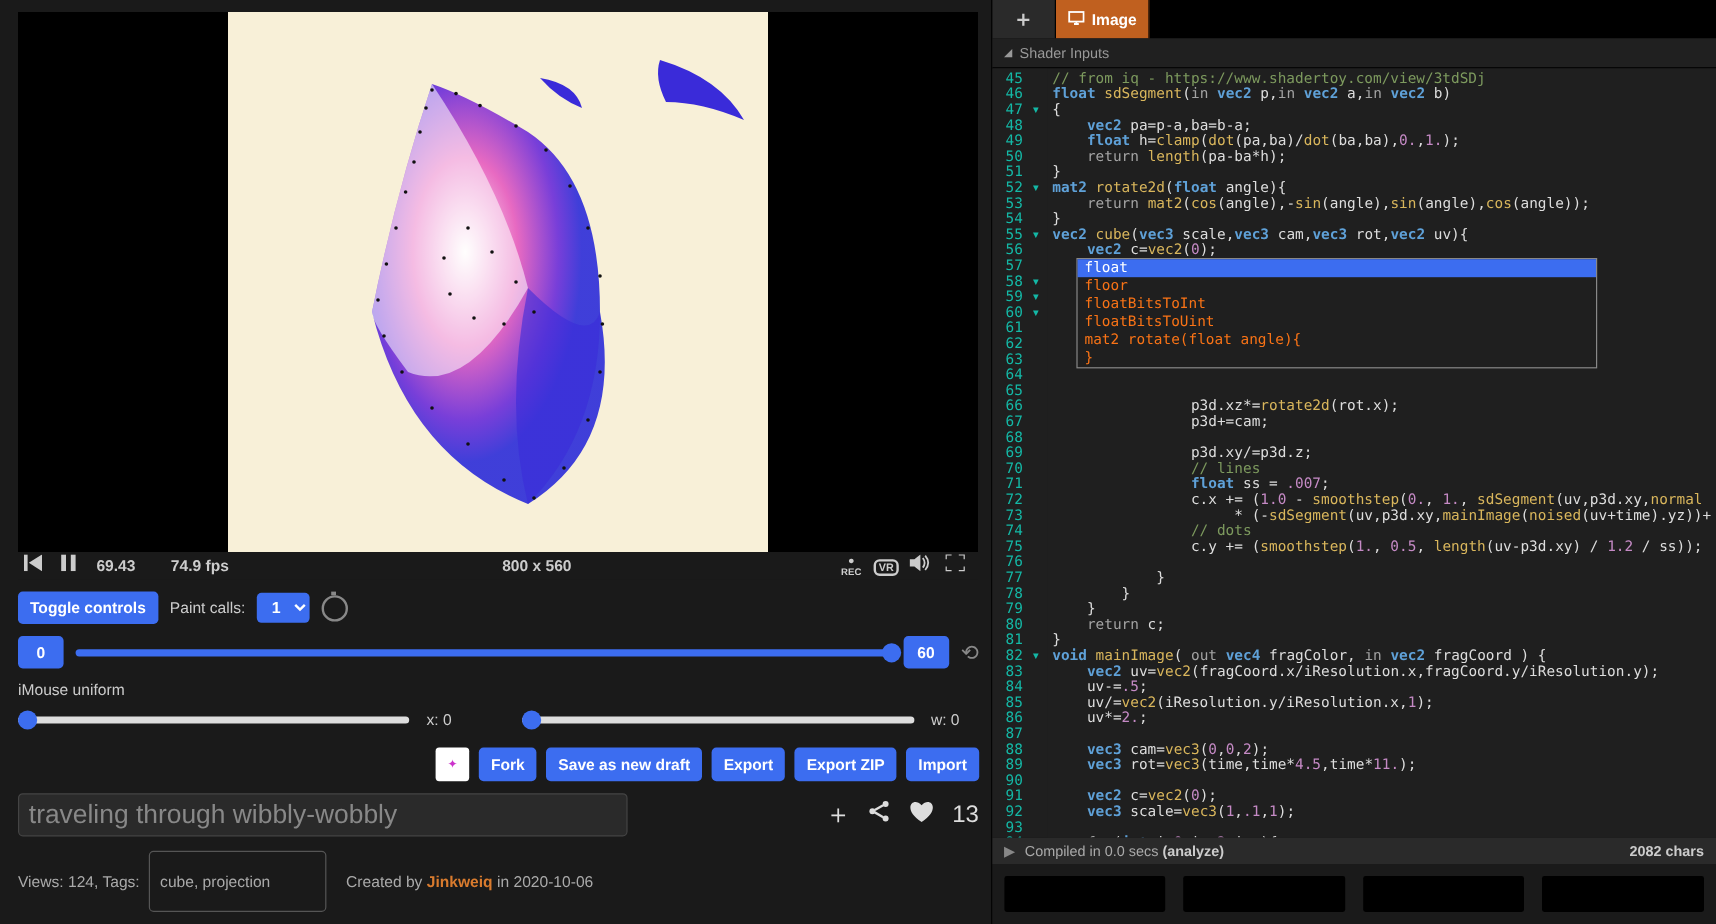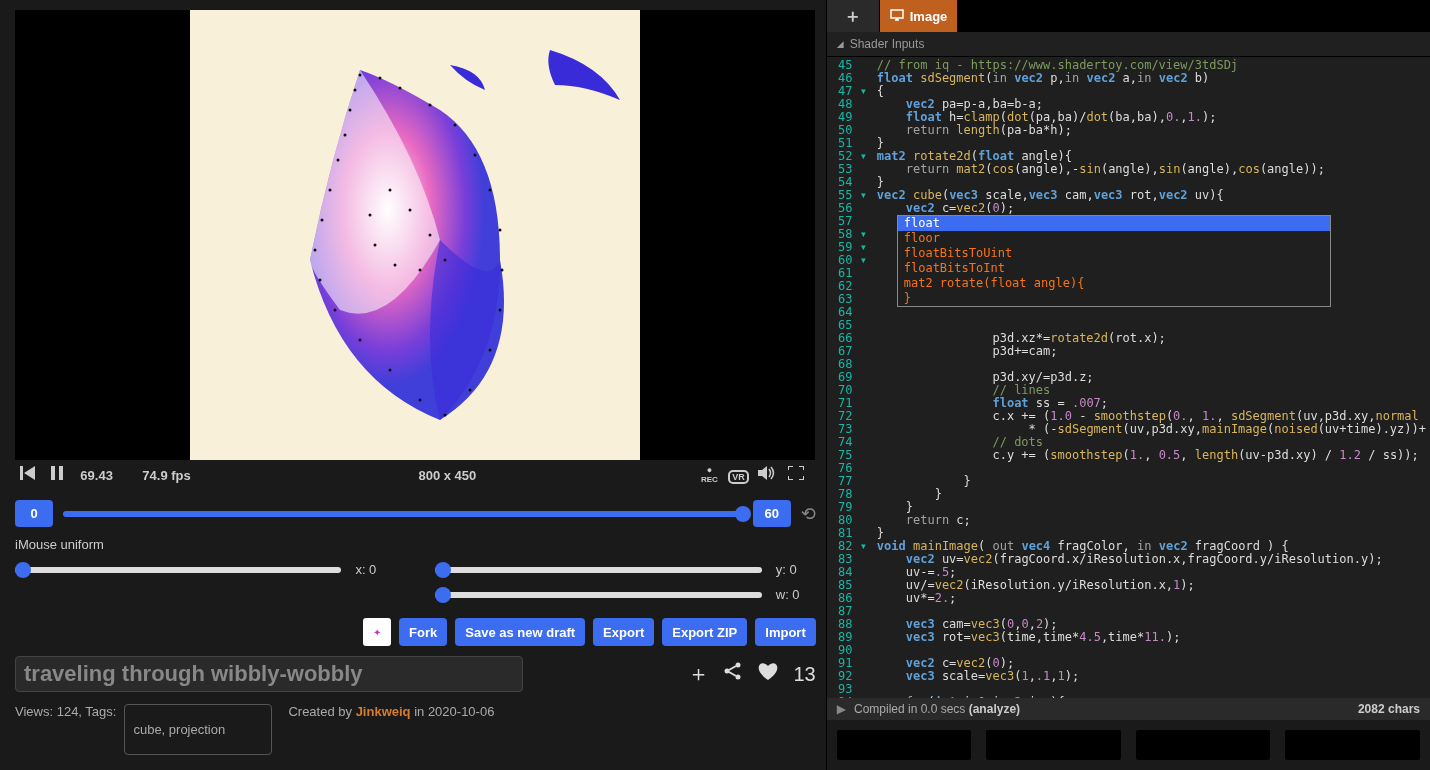--- a/index.html
+++ b/index.html
@@ -24,26 +24,26 @@
   .timeline .thumb{position:absolute;right:-8px;top:-5px;width:16px;height:16px;border-radius:50%;background:#3c6df0}
   .linkico{color:#888;font-size:18px}
   .sliders{display:flex;gap:40px;margin-top:4px}
   .slcol{flex:1}
   .slrow{display:flex;align-items:center;gap:14px;margin-bottom:10px}
   .slider{flex:1;height:6px;background:#ddd;border-radius:3px;position:relative}
   .slider .thumb{position:absolute;left:0;top:-5px;width:16px;height:16px;border-radius:50%;background:#3c6df0}
   .sllabel{width:40px;color:#ccc}
   .actions{display:flex;gap:8px;justify-content:flex-end;margin-top:6px}
   .thumbimg{width:28px;height:28px;background:#fff;border-radius:3px;display:flex;align-items:center;justify-content:center;font-size:10px;color:#c3c}
-  .titleinput{width:490px;background:#2a2a2a;border:1px solid #444;color:#888;font-size:22px;padding:4px 8px;border-radius:4px;font-weight:bold}
+  .titleinput{width:490px;background:#2a2a2a;border:1px solid #444;color:#888;font-size:22px;padding:4px 8px;border-radius:4px;font-weight:normal}
   .metarow{display:flex;align-items:center;gap:14px;margin-top:10px}
   .metarow .sp{flex:1}
   .metaico{font-size:22px;color:#ddd;cursor:pointer}
   .likecount{font-size:20px;color:#ddd}
-  .tagsrow{display:flex;gap:8px;margin-top:12px;color:#aaa;width:800px}
+  .tagsrow{display:flex;align-items:center;gap:8px;margin-top:12px;color:#aaa;width:800px}
   .tagbox{border:1px solid #555;border-radius:4px;padding:17px 8px;color:#aaa;background:transparent;font-size:13px}
   .createdby{color:#aaa}
   .createdby a{color:#d97b2e;text-decoration:none;font-weight:bold}
   
   .tabs{display:flex;align-items:stretch;background:#000;height:32px}
   .tab{display:flex;align-items:center;background:#2a2a2a;padding:0 10px;font-weight:bold;color:#ccc;border-right:1px solid #000}
   .tab.add{width:32px;justify-content:center;font-size:18px}
   .tab.active{background:#c0601f;color:#fff}
   .tab .ico{margin-right:6px}
   .shaderinputs{background:#202020;padding:5px 10px;color:#999;font-size:12px;display:flex;align-items:center;border-bottom:1px solid #000}
@@ -140,21 +140,21 @@
       </span>
       <span class="icobtn">
         <svg width="14" height="14" viewBox="0 0 14 14">
             <rect x="1" y="0" width="4" height="14" fill="#ccc"></rect>
             <rect x="9" y="0" width="4" height="14" fill="#ccc"></rect>
           </svg>
       </span>
       <span class="num">69.43</span>
       <span class="num">74.9 fps</span>
       <span class="sp"></span>
-      <span>800 x 450</span>
+      <span>800 x 560</span>
       <span class="sp"></span>
       <span class="icobtn" style="font-size:9px;line-height:9px;text-align:center">●<br><span style="font-size:8px">REC</span></span>
       <span class="icobtn"><span style="border:2px solid #ccc;border-radius:5px;padding:0 2px;font-size:9px">VR</span></span>
       <span class="icobtn">
         <svg width="18" height="14" viewBox="0 0 18 14">
             <polygon points="0,4 4,4 9,0 9,14 4,10 0,10" fill="#ccc"></polygon>
             <path d="M11 3 Q14 7 11 11" stroke="#ccc" fill="none" stroke-width="1.5"></path>
             <path d="M13 1 Q18 7 13 13" stroke="#ccc" fill="none" stroke-width="1.5"></path>
           </svg>
       </span>
@@ -163,45 +163,45 @@
             <path d="M0 4 V0 H5"></path>
             <path d="M11 0 H16 V4"></path>
             <path d="M16 10 V14 H11"></path>
             <path d="M5 14 H0 V10"></path>
           </svg>
       </span>
     </div>
 
     <div class="controls">
       <div class="row">
+        <button class="btn">Toggle controls</button>
+        <span>Paint calls:</span>
+        <select class="select"><option>1</option></select>
+        <div class="stopwatch"></div>
+      </div>
+      <div class="row">
         <div class="numbox">0</div>
         <div class="timeline">
             <div class="thumb"></div>
           </div>
         <div class="numbox">60</div>
         <span class="linkico">⟲</span>
       </div>
 
       <div style="margin-bottom:10px">iMouse uniform</div>
       <div class="sliders">
         <div class="slcol">
           <div class="slrow">
               <div class="slider">
                 <div class="thumb"></div>
               </div>
               <span class="sllabel">x: 0</span>
             </div>
         </div>
         <div class="slcol">
-          <div class="slrow">
-              <div class="slider">
-                <div class="thumb"></div>
-              </div>
-              <span class="sllabel">y: 0</span>
-            </div>
           <div class="slrow">
               <div class="slider">
                 <div class="thumb"></div>
               </div>
               <span class="sllabel">w: 0</span>
             </div>
         </div>
       </div>
 
       <div class="actions">
@@ -366,22 +366,22 @@
 
     <span class="c-type">vec2</span> c=<span class="c-fn">vec2</span>(<span class="c-num">0</span>);
     <span class="c-type">vec3</span> scale=<span class="c-fn">vec3</span>(<span class="c-num">1</span>,<span class="c-num">.1</span>,<span class="c-num">1</span>);
 
     <span class="c-kw">for</span>(<span class="c-type">int</span> i=<span class="c-num">0</span>;i&lt;=<span class="c-num">2</span>;i++){
         scale=();
         ( s=;s&lt;=;s+=){</div>
       <div class="autocomplete" id="ac" style="left:70px;top:158px;width:432px">
           <div class="item sel">float</div>
           <div class="item">floor</div>
+          <div class="item">floatBitsToInt</div>
           <div class="item">floatBitsToUint</div>
-          <div class="item">floatBitsToInt</div>
           <div class="item">mat2 rotate(float angle){</div>
           <div class="item">}</div>
         </div>
     </div>
 
     <div class="statusbar">
       <span class="tri">▶</span>
       <span><span>Compiled in 0.0 secs </span><b>(analyze)</b></span>
       <span class="sp"></span>
       <b>2082 chars</b>

